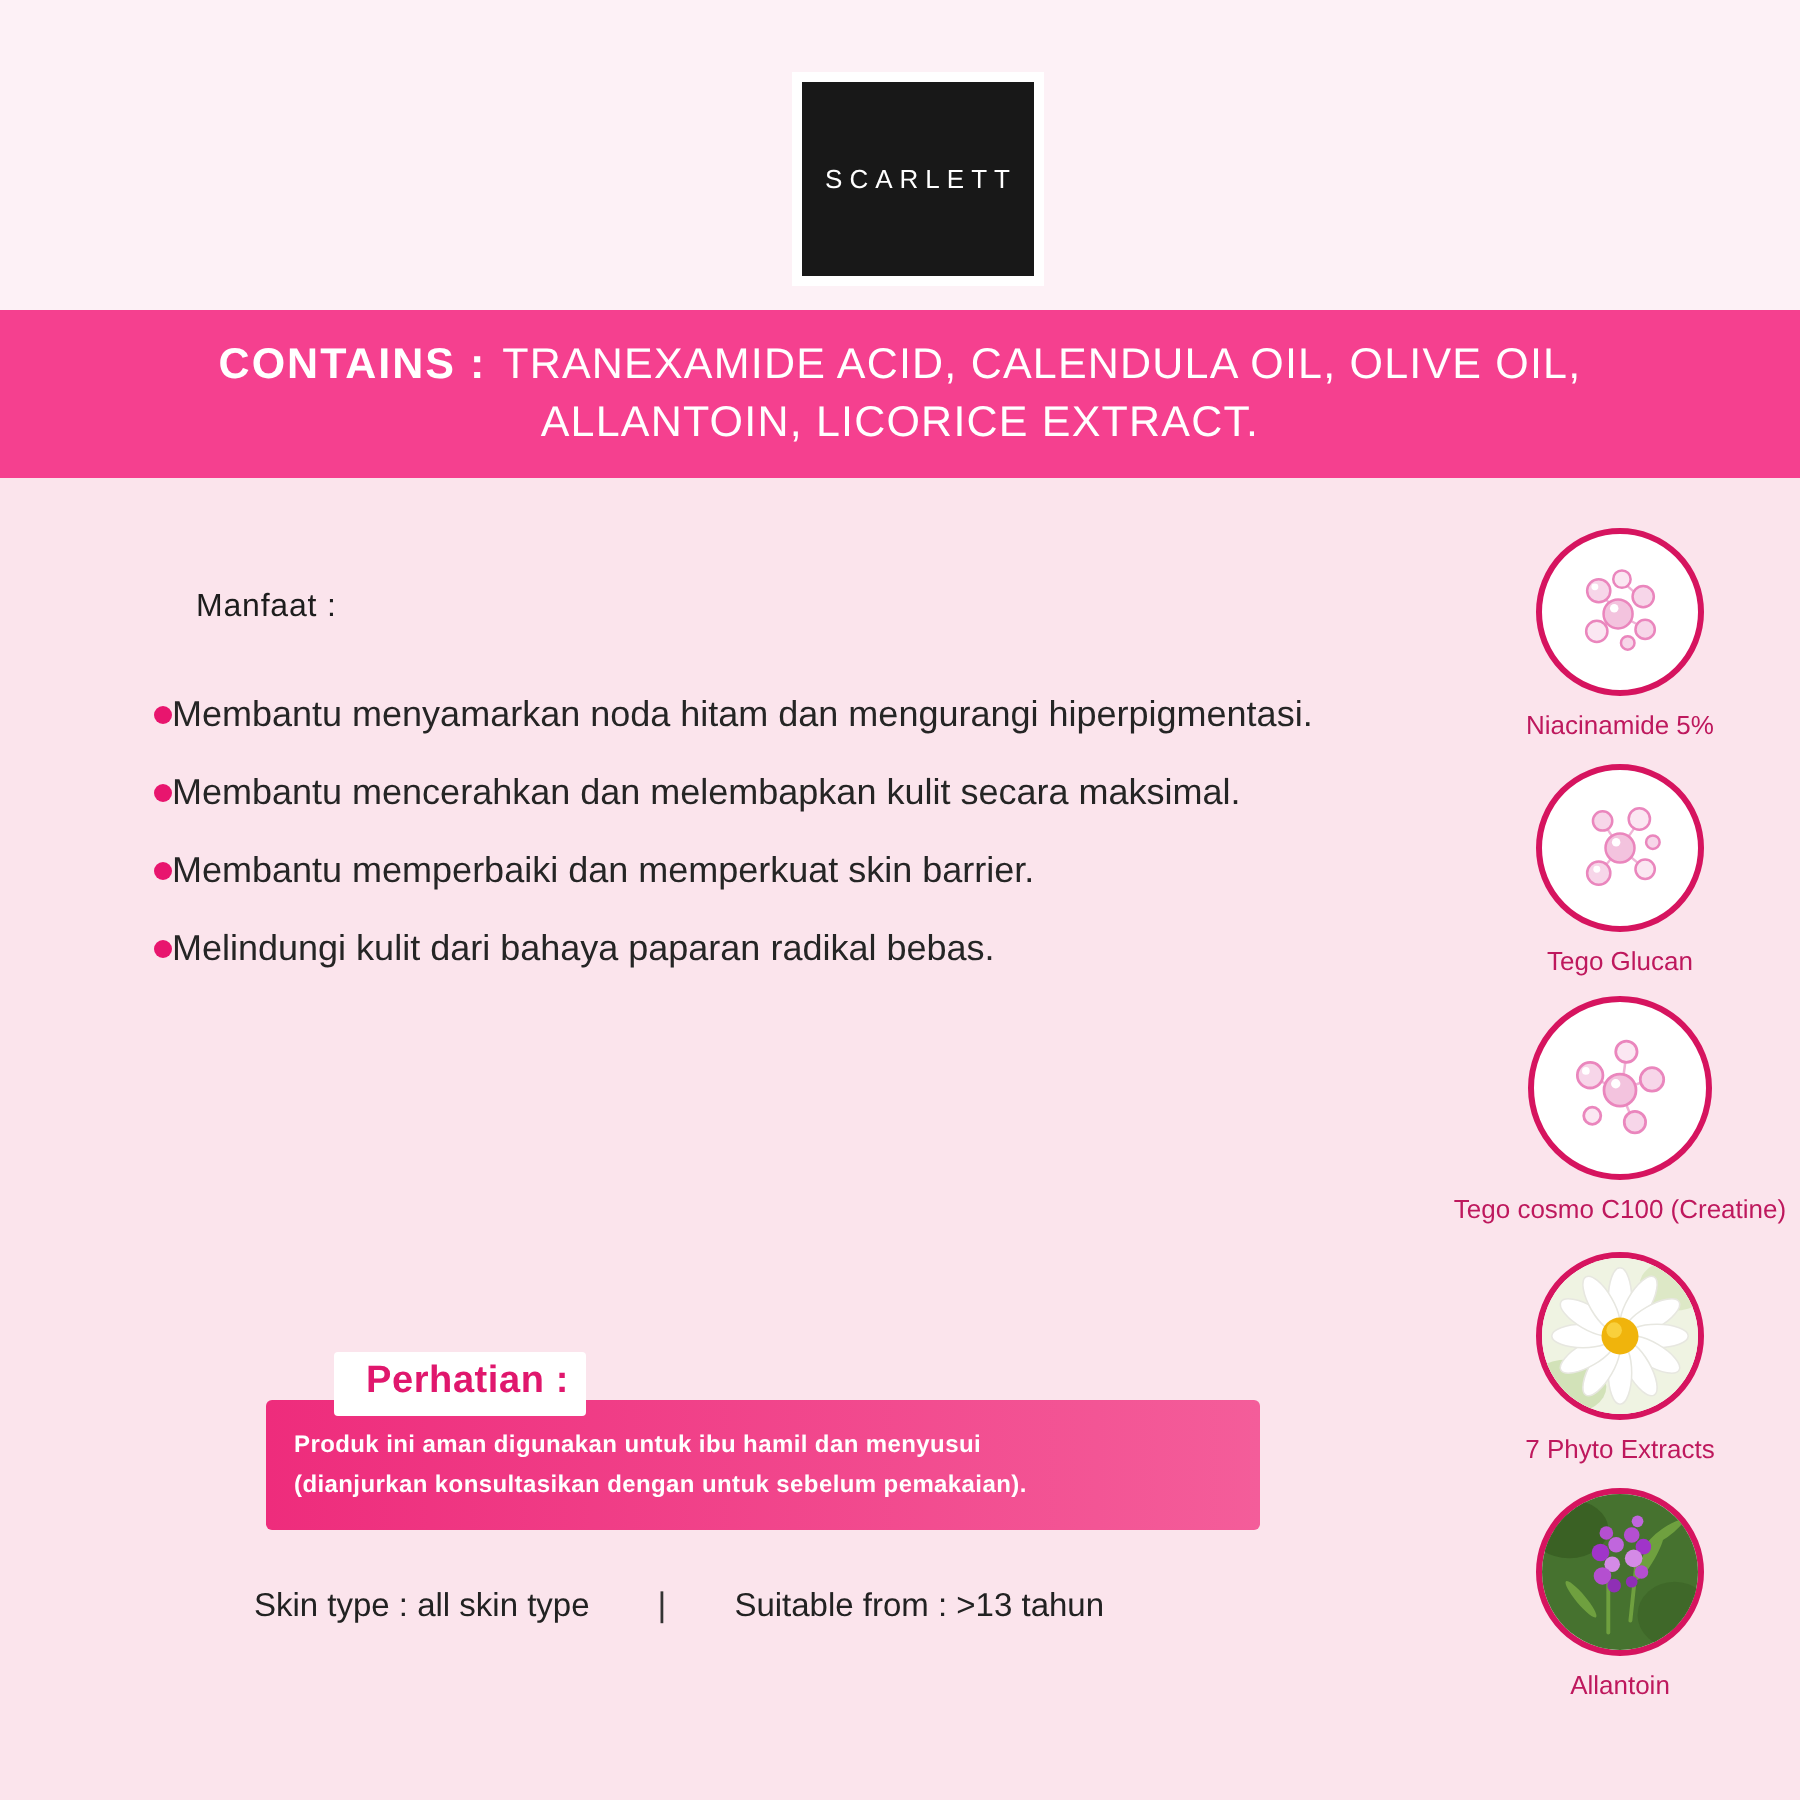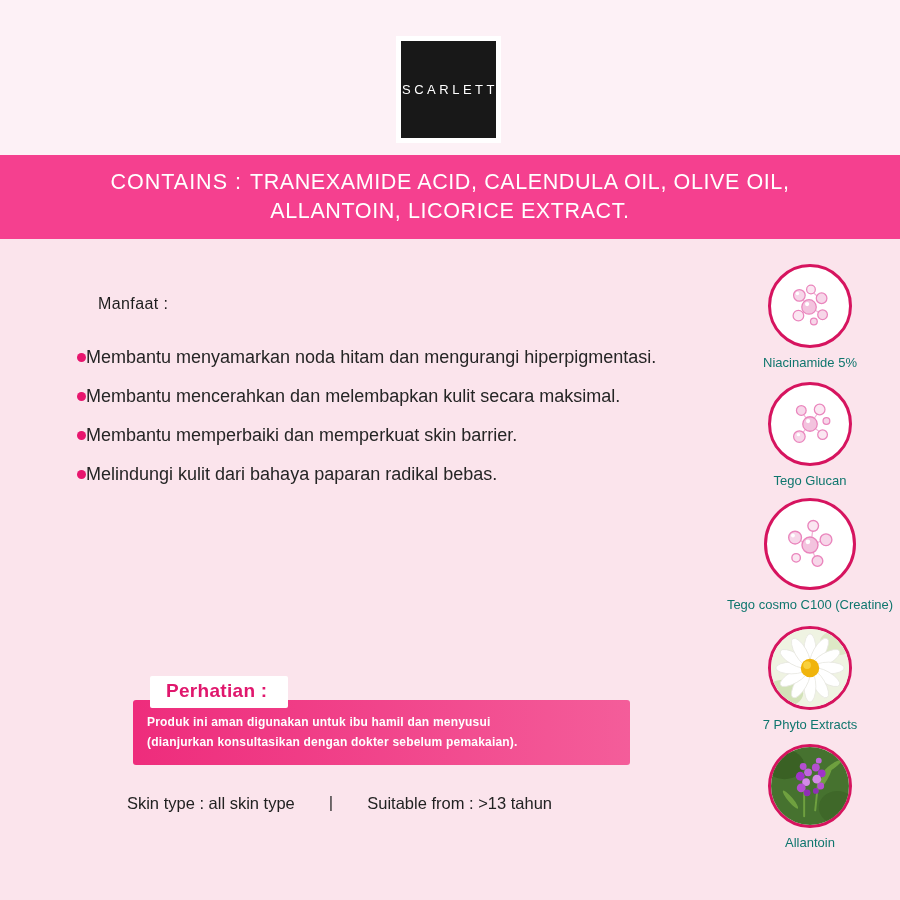--- a/index.html
+++ b/index.html
@@ -1,41 +1,41 @@
 <!DOCTYPE html>
 <html><head>
 <meta charset="utf-8">
 <style>
   * { margin:0; padding:0; box-sizing:border-box; }
   html,body { width:900px; height:900px; }
   body { font-family:"Liberation Sans", sans-serif; }
   .page { position:relative; width:900px; height:900px; background:#fbe4ec; overflow:hidden; }
 
   .top-strip { position:absolute; top:0; left:0; width:900px; height:155px; background:#fdf1f6; }
-  .logo-frame { position:absolute; left:396px; top:36px; width:105px; height:107px; background:#181818; border:5px solid #ffffff; display:flex; align-items:center; justify-content:center; }
+  .logo-frame { position:absolute; left:396px; top:36px; width:126px; height:107px; background:#181818; border:5px solid #ffffff; display:flex; align-items:center; justify-content:center; }
   .logo-text { color:#ffffff; font-size:13px; letter-spacing:3.5px; font-weight:500; padding-left:3px; }
 
   .contains-banner { position:absolute; top:155px; left:0; width:900px; height:84px; background:#f5408f; color:#ffffff; text-align:center; padding-top:13px; }
   .contains-line { font-size:21.5px; letter-spacing:0.6px; line-height:29px; font-weight:400; }
-  .contains-line strong { font-weight:400; margin-right:8px; letter-spacing:1px; }
+  .contains-line strong { font-weight:700; margin-right:8px; letter-spacing:1px; }
 
   .manfaat-title { position:absolute; left:98px; top:295px; font-size:16px; font-weight:400; color:#1d1d1d; letter-spacing:0.4px;text-align:right; }
 
   .benefits-list { position:absolute; left:77px; top:343px; width:585px; list-style:none; }
   .benefits-list li { display:flex; gap:0; margin-bottom:11px; font-size:18px; line-height:28px; color:#252525; }
   .dot { width:9px; height:9px; border-radius:50%; background:#e8156e; margin-top:10px; flex:none; }
 
   .ingredient { position:absolute; left:722px; width:176px; text-align:center; }
   .icon-circle { width:84px; height:84px; border-radius:50%; border:3px solid #d6145f; background:#ffffff; margin:0 auto; overflow:hidden; display:flex; align-items:center; justify-content:center; }
   .icon-circle.big { width:92px; height:92px; }
-  .ingredient-label { margin-top:7px; font-size:13px; color:#0f766e; line-height:16px; }
+  .ingredient-label { margin-top:7px; font-size:13px; color:#be185d; line-height:16px; }
 
   .caution-banner { position:absolute; left:133px; top:700px; width:497px; height:65px; background:linear-gradient(90deg,#ee2c7c,#f45d9a); border-radius:3px; color:#ffffff; padding:12px 0 0 14px; }
   .caution-banner p { font-size:12px; font-weight:700; line-height:20px; letter-spacing:0.2px; }
-  .caution-label-box { position:absolute; left:150px; top:676px; background:#ffffff; padding:4px 20px 6px 16px; border-radius:2px; }
+  .caution-label-box { position:absolute; left:167px; top:676px; background:#ffffff; padding:4px 8px 6px 16px; border-radius:2px; }
   .caution-label-box span { color:#e0176d; font-size:19px; font-weight:700; letter-spacing:0.3px; }
 
   .footer-row { position:absolute; left:0; top:793px; width:679px; display:flex; justify-content:center; align-items:center; gap:34px; font-size:16.5px; color:#222222; }
   .footer-row .sep { font-size:17px; color:#333; }
 </style>
 </head>
 <body>
 
 <div class="page">
 
@@ -200,21 +200,21 @@
             <circle cx="51" cy="40" r="3.5"></circle>
             <circle cx="46" cy="45" r="3" fill="#8f2fb5"></circle>
         </g>
       </svg>
     </div>
     <div class="ingredient-label">Allantoin</div>
   </div>
 
   <div class="caution-banner">
     <p>Produk ini aman digunakan untuk ibu hamil dan menyusui</p>
-    <p>(dianjurkan konsultasikan dengan dokter sebelum pemakaian).</p>
+    <p>(dianjurkan konsultasikan dengan untuk sebelum pemakaian).</p>
   </div>
   <div class="caution-label-box">
     <span>Perhatian :</span>
   </div>
 
   <div class="footer-row">
     <span>Skin type : all skin type</span>
     <span class="sep">|</span>
     <span>Suitable from : &gt;13 tahun</span>
   </div>

